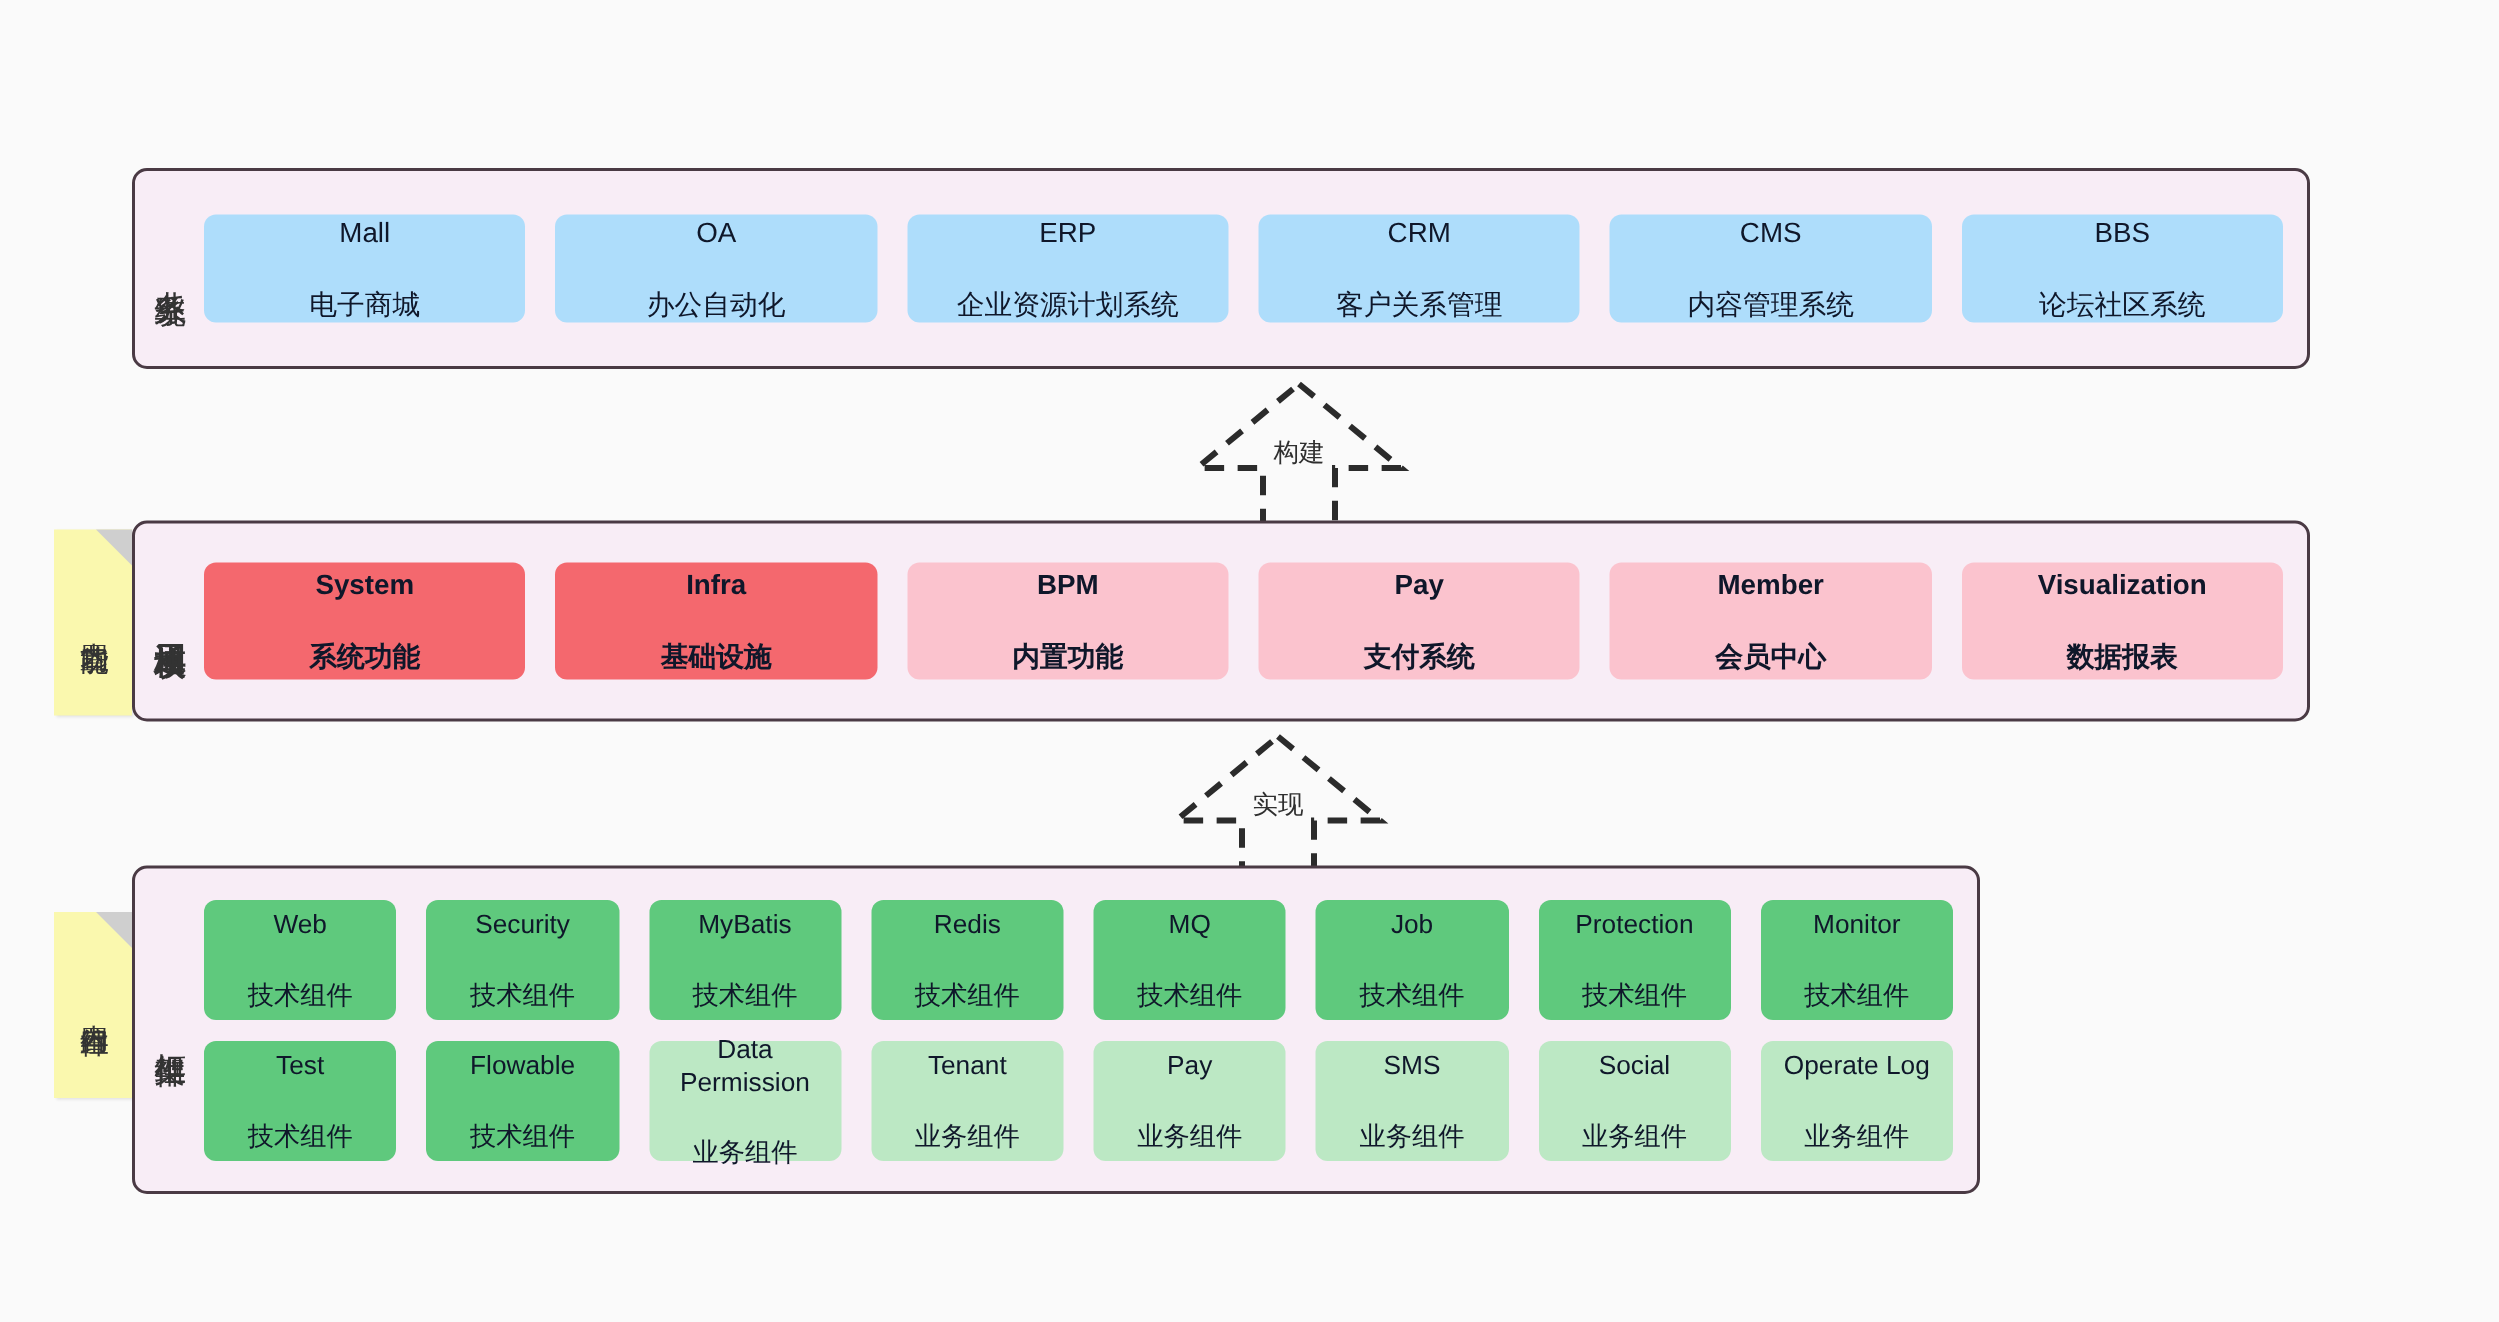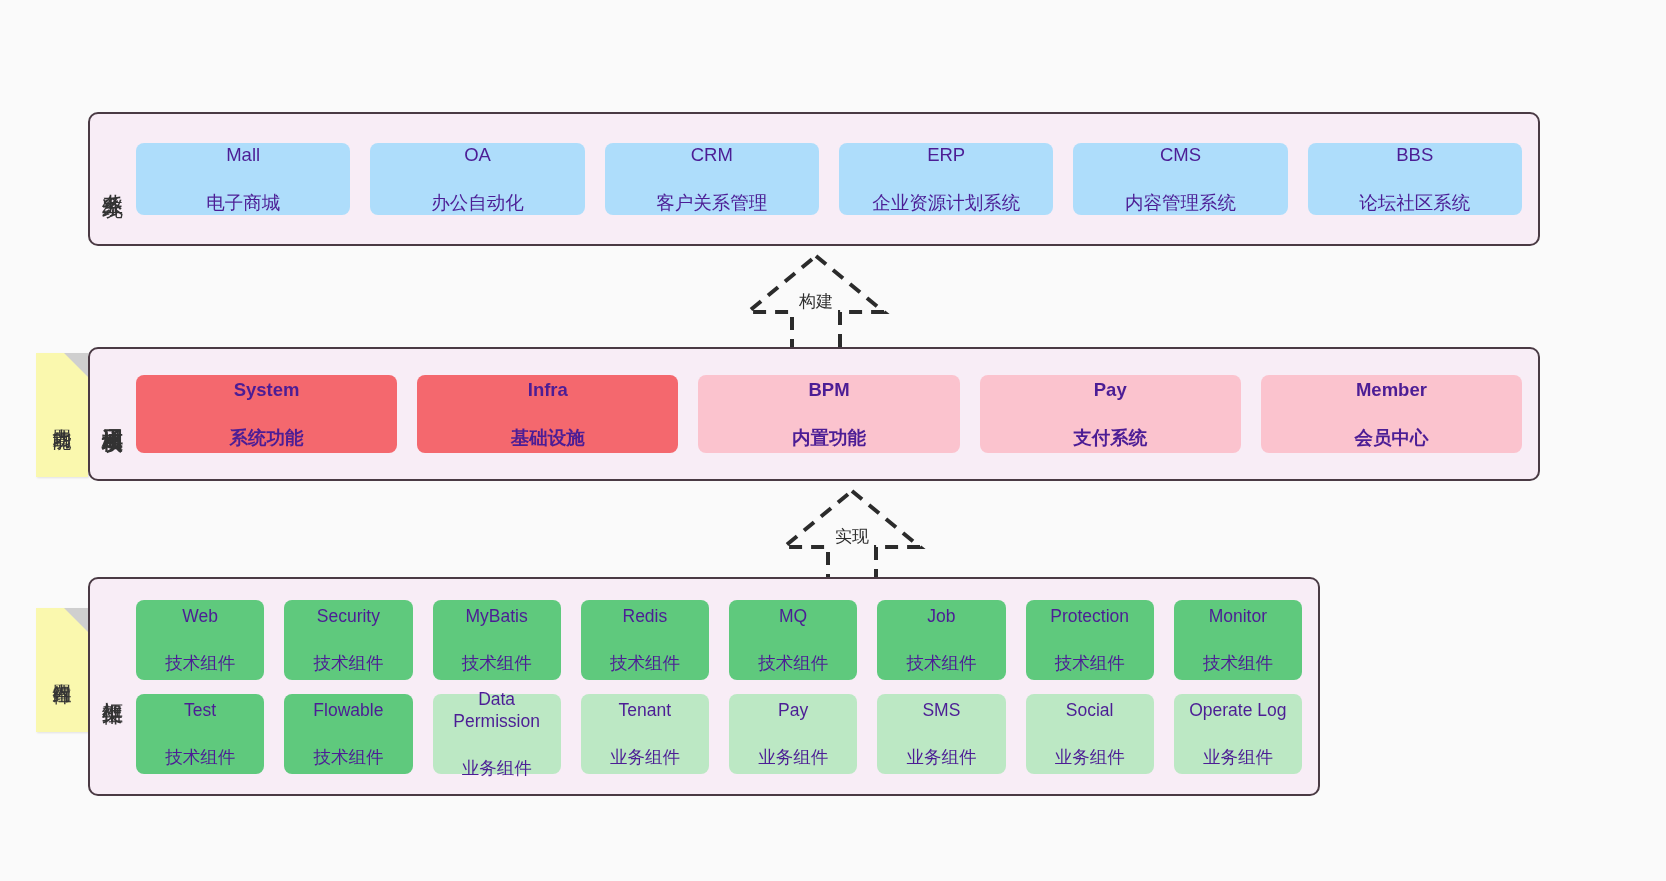--- a/index.html
+++ b/index.html
@@ -62,21 +62,21 @@
   
   .card {
     border-radius: 8px;
     display: flex;
     flex-direction: column;
     align-items: center;
     justify-content: center;
     text-align: center;
     font-size: 18.5px;
     line-height: 1.28;
-    color: #4c1d95;
+    color: #0f172a;
     box-sizing: border-box;
     padding: 4px 6px;
     user-select: none;
   }
   .card .t1 { display: block; }
   .card .t2 { display: block; margin-top: 24px; }
 
   .c-blue        { background: #AEDDFB; }
   .c-red         { background: #F4686E; }
   .c-pink        { background: #FBC3CE; align-items: center; }
@@ -120,21 +120,21 @@
   }
   #sticky-modules   { left: 36px; top: 353px; width: 52px; height: 124px; }
   #sticky-framework { left: 36px; top: 608px; width: 52px; height: 124px; }
 
   
   .connector {
     position: absolute;
     width: 160px;
     height: 100px;
   }
-  #connector-build   { left: 736px; top: 252px; text-decoration: underline; }
+  #connector-build   { left: 786px; top: 252px; text-decoration: underline; }
   #connector-impl    { left: 772px; top: 487px; }
   .connector svg { display: block; overflow: visible; }
   .connector .conn-label {
     position: absolute;
     left: 0; right: 0;
     top: 38px;
     text-align: center;
     font-size: 17px;
     color: #2F2F2F;
     background: transparent;
@@ -155,27 +155,27 @@
           <span class="t1">Mall</span>
           <span class="t2">电子商城</span>
         </div>
 
         <div class="card c-blue">
           <span class="t1">OA</span>
           <span class="t2">办公自动化</span>
         </div>
 
         <div class="card c-blue">
+          <span class="t1">ERP</span>
+          <span class="t2">企业资源计划系统</span>
+        </div>
+
+        <div class="card c-blue">
           <span class="t1">CRM</span>
           <span class="t2">客户关系管理</span>
-        </div>
-
-        <div class="card c-blue">
-          <span class="t1">ERP</span>
-          <span class="t2">企业资源计划系统</span>
         </div>
 
         <div class="card c-blue">
           <span class="t1">CMS</span>
           <span class="t2">内容管理系统</span>
         </div>
 
         <div class="card c-blue">
           <span class="t1">BBS</span>
           <span class="t2">论坛社区系统</span>
@@ -220,20 +220,24 @@
         <div class="card c-pink">
           <span class="t1">Pay</span>
           <span class="t2">支付系统</span>
         </div>
 
         <div class="card c-pink">
           <span class="t1">Member</span>
           <span class="t2">会员中心</span>
         </div>
 
+        <div class="card c-pink">
+          <span class="t1">Visualization</span>
+          <span class="t2">数据报表</span>
+        </div>
 
       </div>
     </div>
   </div>
 
   <div class="connector" id="connector-impl">
     <svg width="160" height="100" viewBox="0 0 160 100" fill="none">
       <path d="M80 4 L148 60 L104 60 L104 100 L56 100 L56 60 L12 60 Z" stroke="#2B2B2B" stroke-width="4" stroke-dasharray="13 9" stroke-linejoin="miter" fill="none"></path>
     </svg>
     <div class="conn-label">实现</div>

